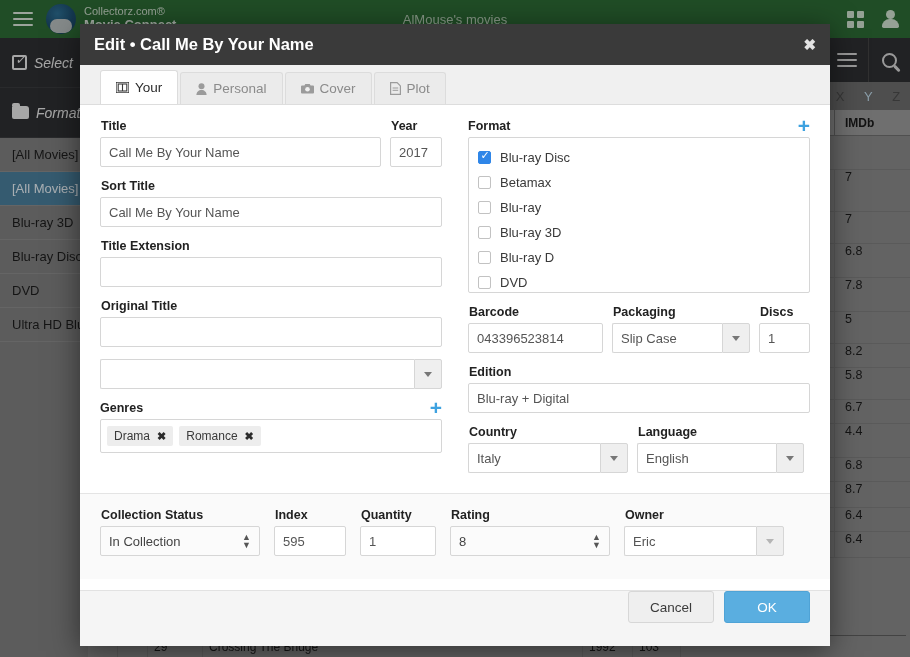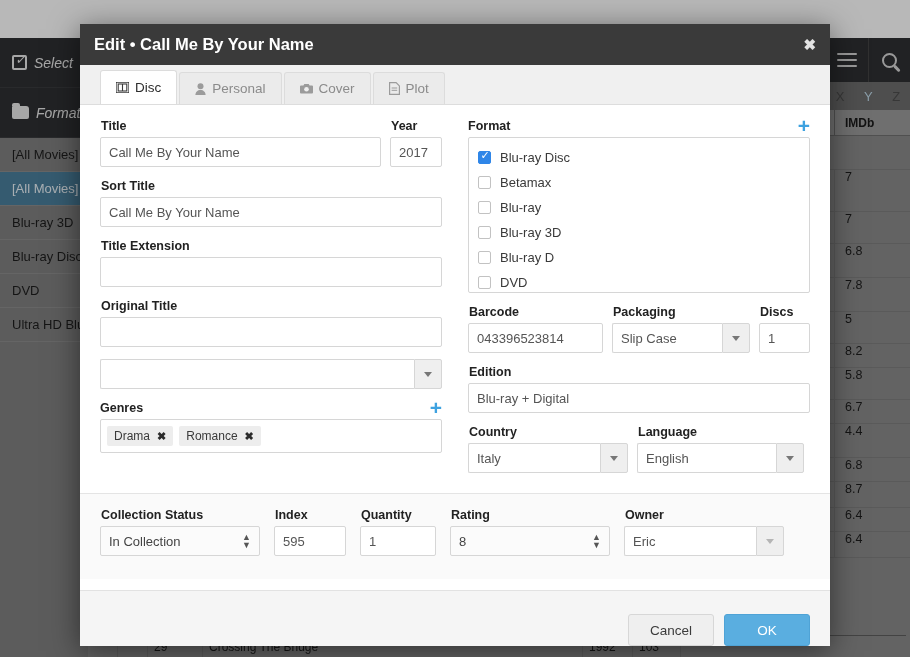--- a/index.html
+++ b/index.html
@@ -189,35 +189,59 @@
   .spin .ud { margin-left: auto; font-size: 9px; line-height: 8px; color: #555; text-align: center; }
 
   .lowersec {
     border-top: 1px solid #e4e4e4; margin: 8px -20px 0 -20px; padding: 14px 20px 0 20px;
     background: #fafafa; height: 86px;
   }
   .lowergrid { display: flex; gap: 14px; }
 
   .modal-foot {
     height: 56px; background: #f5f5f5; border-top: 1px solid #e2e2e2;
-    display: flex; align-items: flex-end; justify-content: flex-end;
+    display: flex; align-items: flex-start; justify-content: flex-end;
     padding-right: 20px; gap: 10px; flex: none;
   }
   .btn {
     height: 32px; min-width: 86px; border-radius: 3px; font-size: 13.5px;
     display: flex; align-items: center; justify-content: center; cursor: pointer;
   }
   .btn-cancel { background: #efefef; border: 1px solid #d7d7d7; color: #3b3b3b; }
   .btn-ok { background: #5aaee0; border: 1px solid #4fa3d6; color: #fff; }
 </style>
 </head>
 <body>
 
 <div id="app">
 
+  <div class="topbar">
+    <div class="topbar-ham">
+      <div class="ham-lines">
+          <span></span>
+          <span></span>
+          <span></span>
+        </div>
+    </div>
+    <div class="logo-circle"></div>
+    <div class="brand">
+      <div class="brand-1">Collectorz.com®</div>
+      <div class="brand-2">Movie Connect</div>
+    </div>
+    <div class="topbar-center">AlMouse's movies</div>
+    <div class="topbar-right">
+      <div class="grid-icon">
+          <i></i>
+          <i></i>
+          <i></i>
+          <i></i>
+        </div>
+      <div class="user-icon"></div>
+    </div>
+  </div>
 
   <div class="sidebar">
     <div class="sb-dark">
       <div class="sb-btn">
         <span class="ico-check"></span>
         <span>Select</span>
       </div>
       <div class="sb-btn">
         <span class="ico-folder"></span>
         <span>Format</span>
@@ -343,21 +367,21 @@
       <span class="modal-close">✖</span>
     </div>
 
     <div class="tabsrow">
       <div class="tab active">
         <svg width="13" height="11" viewBox="0 0 13 11">
             <rect x="0" y="0" width="13" height="11" rx="1" fill="none" stroke="#3b3b3b" stroke-width="1.3"></rect>
             <rect x="2.2" y="2" width="8.6" height="7" fill="none" stroke="#3b3b3b" stroke-width="1.1"></rect>
             <line x1="6.5" y1="2" x2="6.5" y2="9" stroke="#3b3b3b" stroke-width="1.1"></line>
           </svg>
-        <span>Disc</span>
+        <span>Your</span>
       </div>
       <div class="tab">
         <svg width="11" height="12" viewBox="0 0 11 12">
             <circle cx="5.5" cy="3.2" r="3" fill="#9b9b9b"></circle>
             <path d="M0.4 12c0-3 2.3-5 5.1-5s5.1 2 5.1 5z" fill="#9b9b9b"></path>
           </svg>
         <span>Personal</span>
       </div>
       <div class="tab">
         <svg width="13" height="11" viewBox="0 0 13 11">

